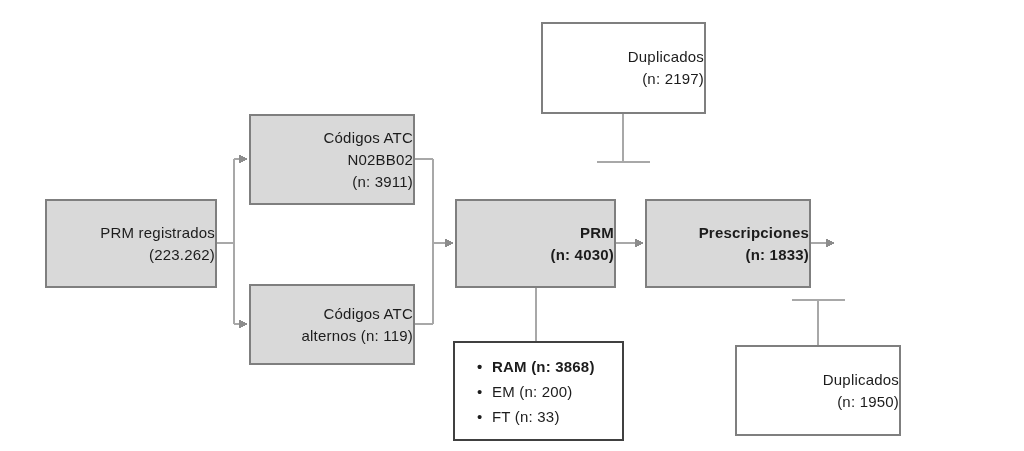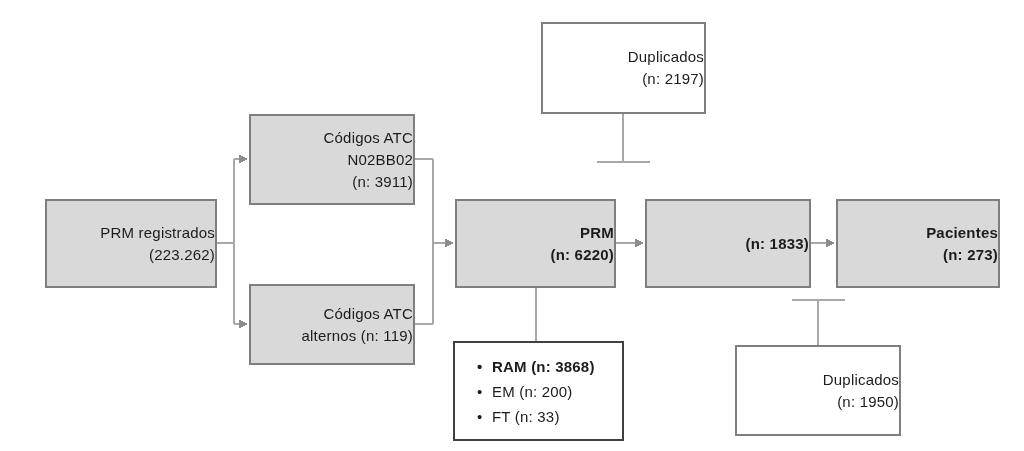--- a/index.html
+++ b/index.html
@@ -126,31 +126,28 @@
     <div>(n: 3911)</div>
   </div>
 
   <div class="box box--gray" id="atc-alternos">
     <div>Códigos ATC</div>
     <div>alternos (n: 119)</div>
   </div>
 
   <div class="box box--gray bold" id="prm">
     <div>PRM</div>
-    <div>(n: 6220)</div>
+    <div>(n: 4030)</div>
   </div>
 
   <div class="box box--gray bold" id="prescripciones">
+    <div>Prescripciones</div>
     <div>(n: 1833)</div>
   </div>
 
-  <div class="box box--gray bold" id="pacientes">
-    <div>Pacientes</div>
-    <div>(n: 273)</div>
-  </div>
 
   <div class="box box--white" id="duplicados-top">
     <div>Duplicados</div>
     <div>(n: 2197)</div>
   </div>
 
   <div class="box box--list" id="categorias-prm">
     <ul>
       <li class="bold">RAM (n: 3868)</li>
       <li>EM (n: 200)</li>

